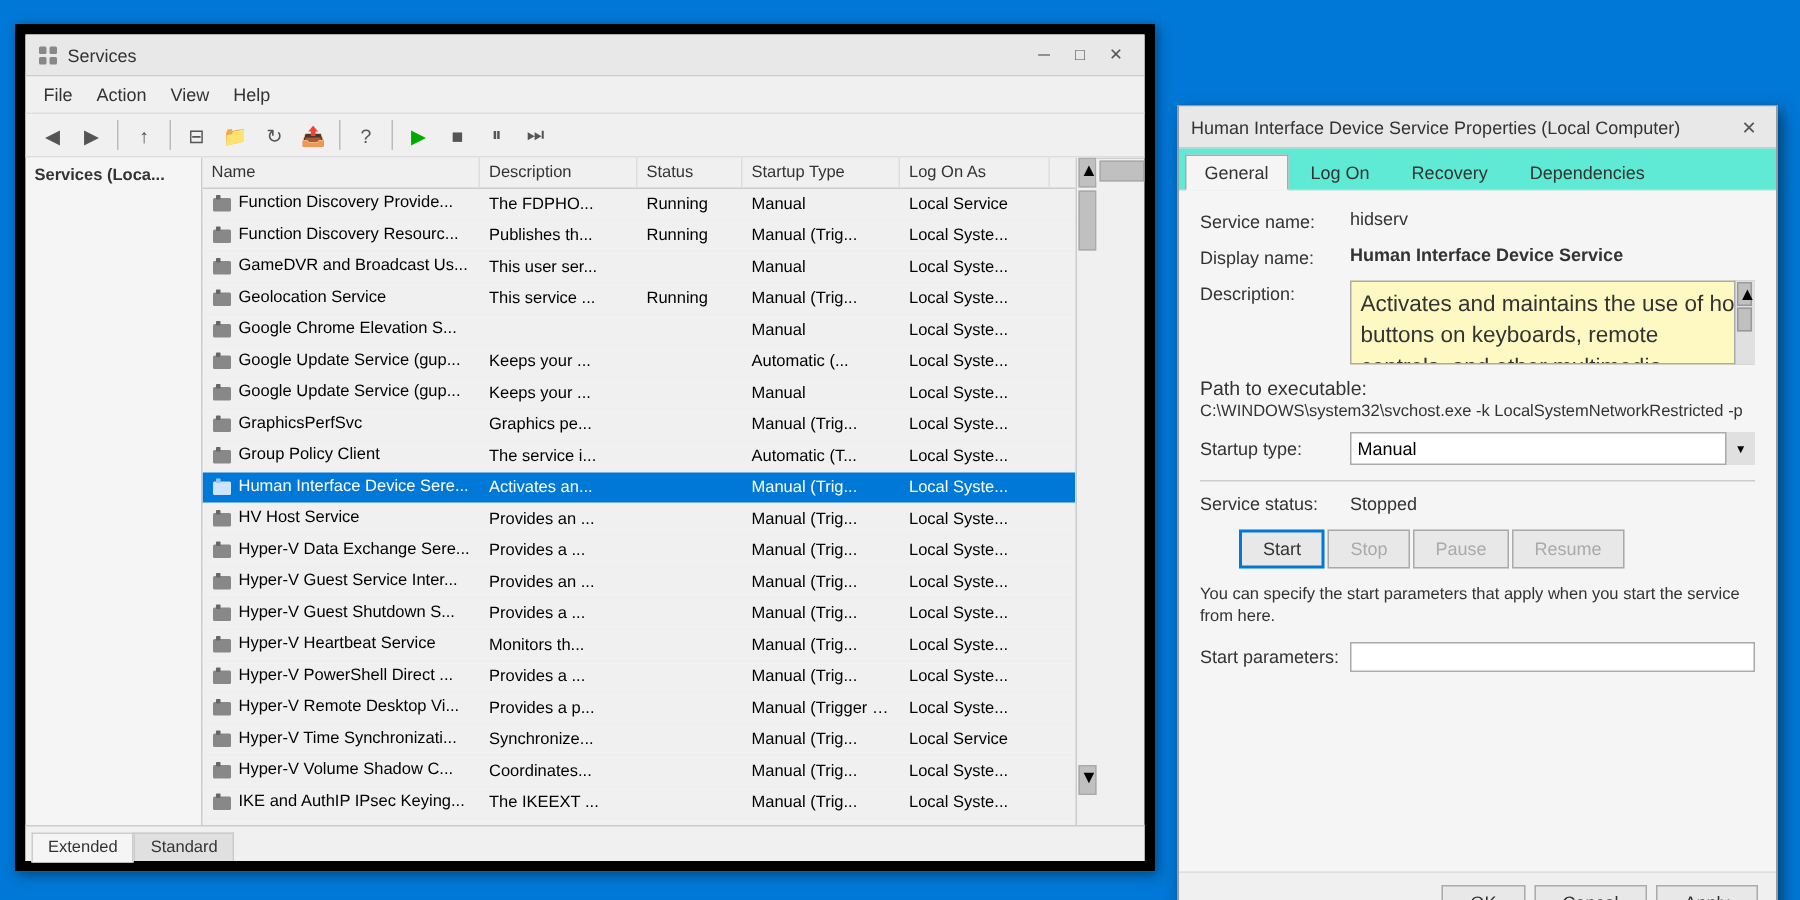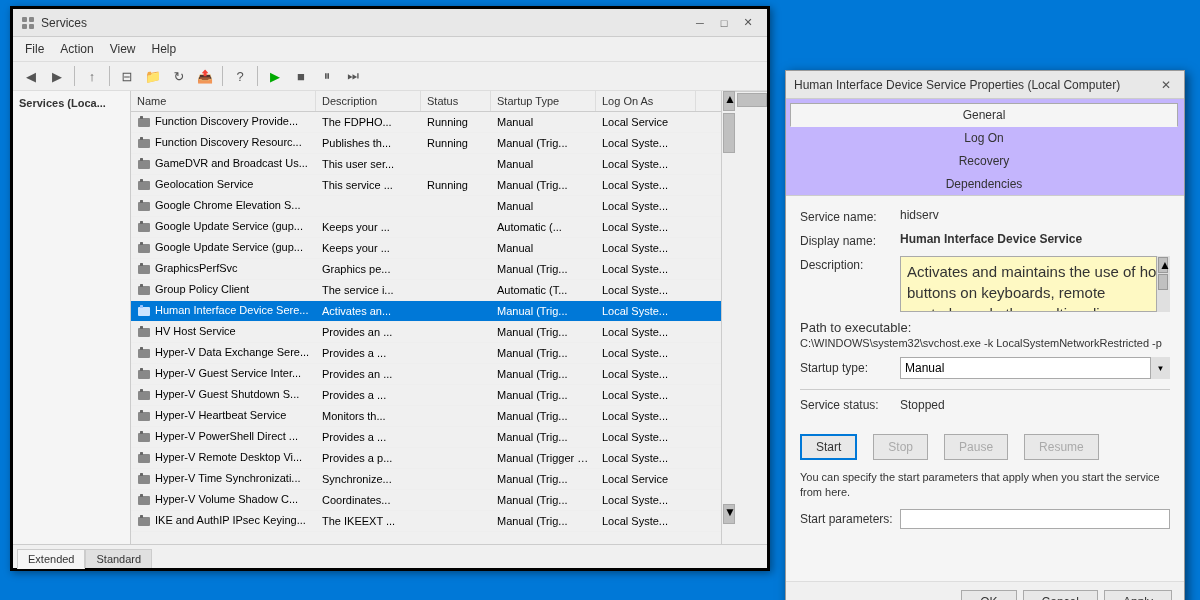--- a/index.html
+++ b/index.html
@@ -9,26 +9,26 @@
       font-size: 12px;
       width: 1200px;
       height: 600px;
       overflow: hidden;
       position: relative;
     }
 
     
     .services-window {
       position: absolute;
-      top: 6px;
+      top: 16px;
       left: 10px;
       width: 760px;
       height: 565px;
       background: #f0f0f0;
-      border: 3px solid #000000;
+      border: 7px solid #000000;
       box-shadow: 2px 2px 8px rgba(0,0,0,0.4);
       display: flex;
       flex-direction: column;
     }
 
     .title-bar {
       background: #e8e8e8;
       height: 28px;
       display: flex;
       align-items: center;
@@ -270,24 +270,23 @@
       cursor: pointer;
       font-size: 12px;
       color: #555;
       display: flex;
       align-items: center;
       justify-content: center;
     }
 
     .dialog-tabs {
       display: flex;
-      background: #c4b5fd;
+      background: #5eead4;
       padding: 4px 4px 0 4px;
       border-bottom: 1px solid #ccc;
-      flex-direction: column;
     }
 
     .dialog-tab {
       padding: 4px 12px;
       font-size: 12px;
       cursor: pointer;
       border: 1px solid transparent;
       border-bottom: none;
       background: transparent;
       color: #333;
@@ -416,38 +415,39 @@
 
     .divider-line {
       height: 1px;
       background: #ccc;
       margin: 8px 0;
     }
 
     .status-row {
       display: flex;
       align-items: center;
-      margin-bottom: 22px;
+      margin-bottom: 10px;
     }
 
     .status-label {
       font-size: 12px;
       color: #333;
       width: 100px;
     }
 
     .status-value {
       font-size: 12px;
       color: #333;
     }
 
     .action-buttons {
       display: flex;
-      gap: 16px;
+      gap: 2px;
       margin-bottom: 10px;
+      margin-left: 26px;
     }
 
     .action-btn {
       padding: 4px 14px;
       font-size: 12px;
       border: 1px solid #aaa;
       background: #e8e8e8;
       cursor: pointer;
       color: #333;
     }

